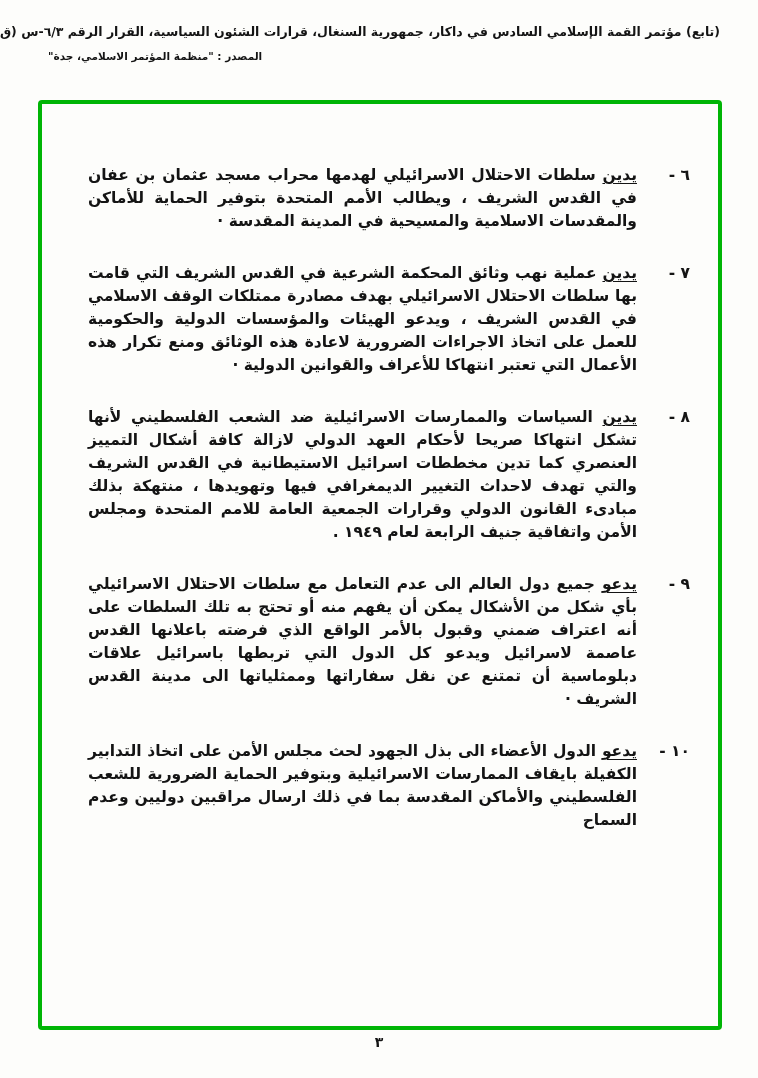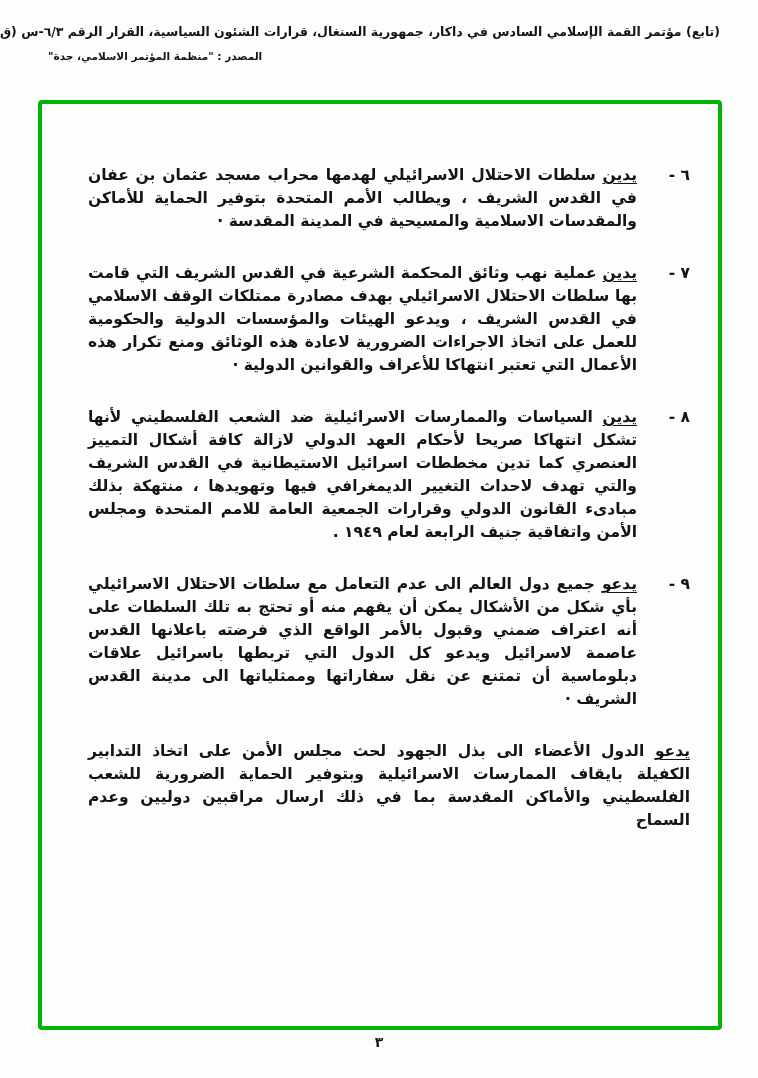--- a/index.html
+++ b/index.html
@@ -112,20 +112,21 @@
 
       <div class="item">
         <div class="num">٩ -</div>
         <div class="text">
           <span class="lead">يدعو</span>
           <span>جميع دول العالم الى عدم التعامل مع سلطات الاحتلال الاسرائيلي بأي شكل من الأشكال يمكن أن يفهم منه أو تحتج به تلك السلطات على أنه اعتراف ضمني وقبول بالأمر الواقع الذي فرضته باعلانها القدس عاصمة لاسرائيل ويدعو كل الدول التي تربطها باسرائيل علاقات دبلوماسية أن تمتنع عن نقل سفاراتها وممثلياتها الى مدينة القدس الشريف ·</span>
         </div>
       </div>
 
       <div class="item">
+        <div class="num">١٠ -</div>
         <div class="text">
           <span class="lead">يدعو</span>
           <span>الدول الأعضاء الى بذل الجهود لحث مجلس الأمن على اتخاذ التدابير الكفيلة بايقاف الممارسات الاسرائيلية وبتوفير الحماية الضرورية للشعب الفلسطيني والأماكن المقدسة بما في ذلك ارسال مراقبين دوليين وعدم السماح</span>
         </div>
       </div>
 
     </div>
   </div>
 
   <div class="page-number">٣</div>

